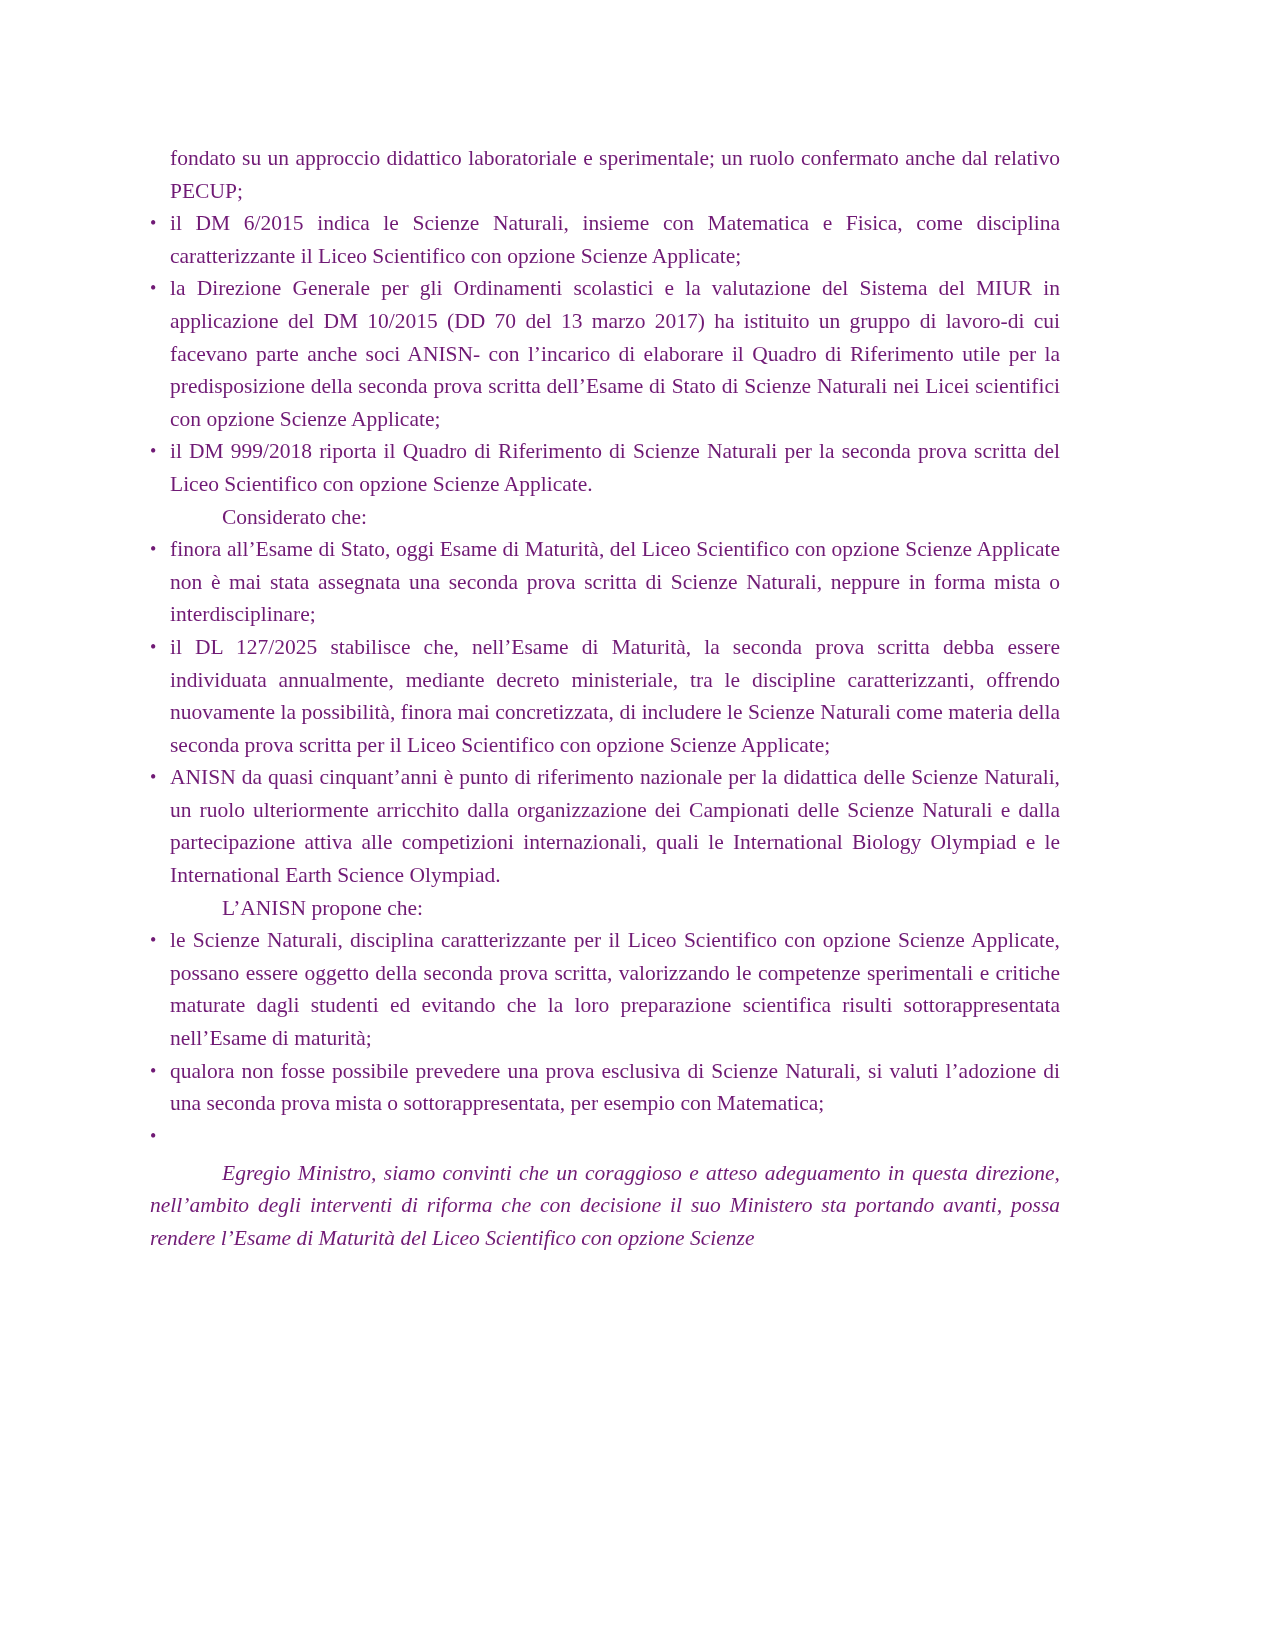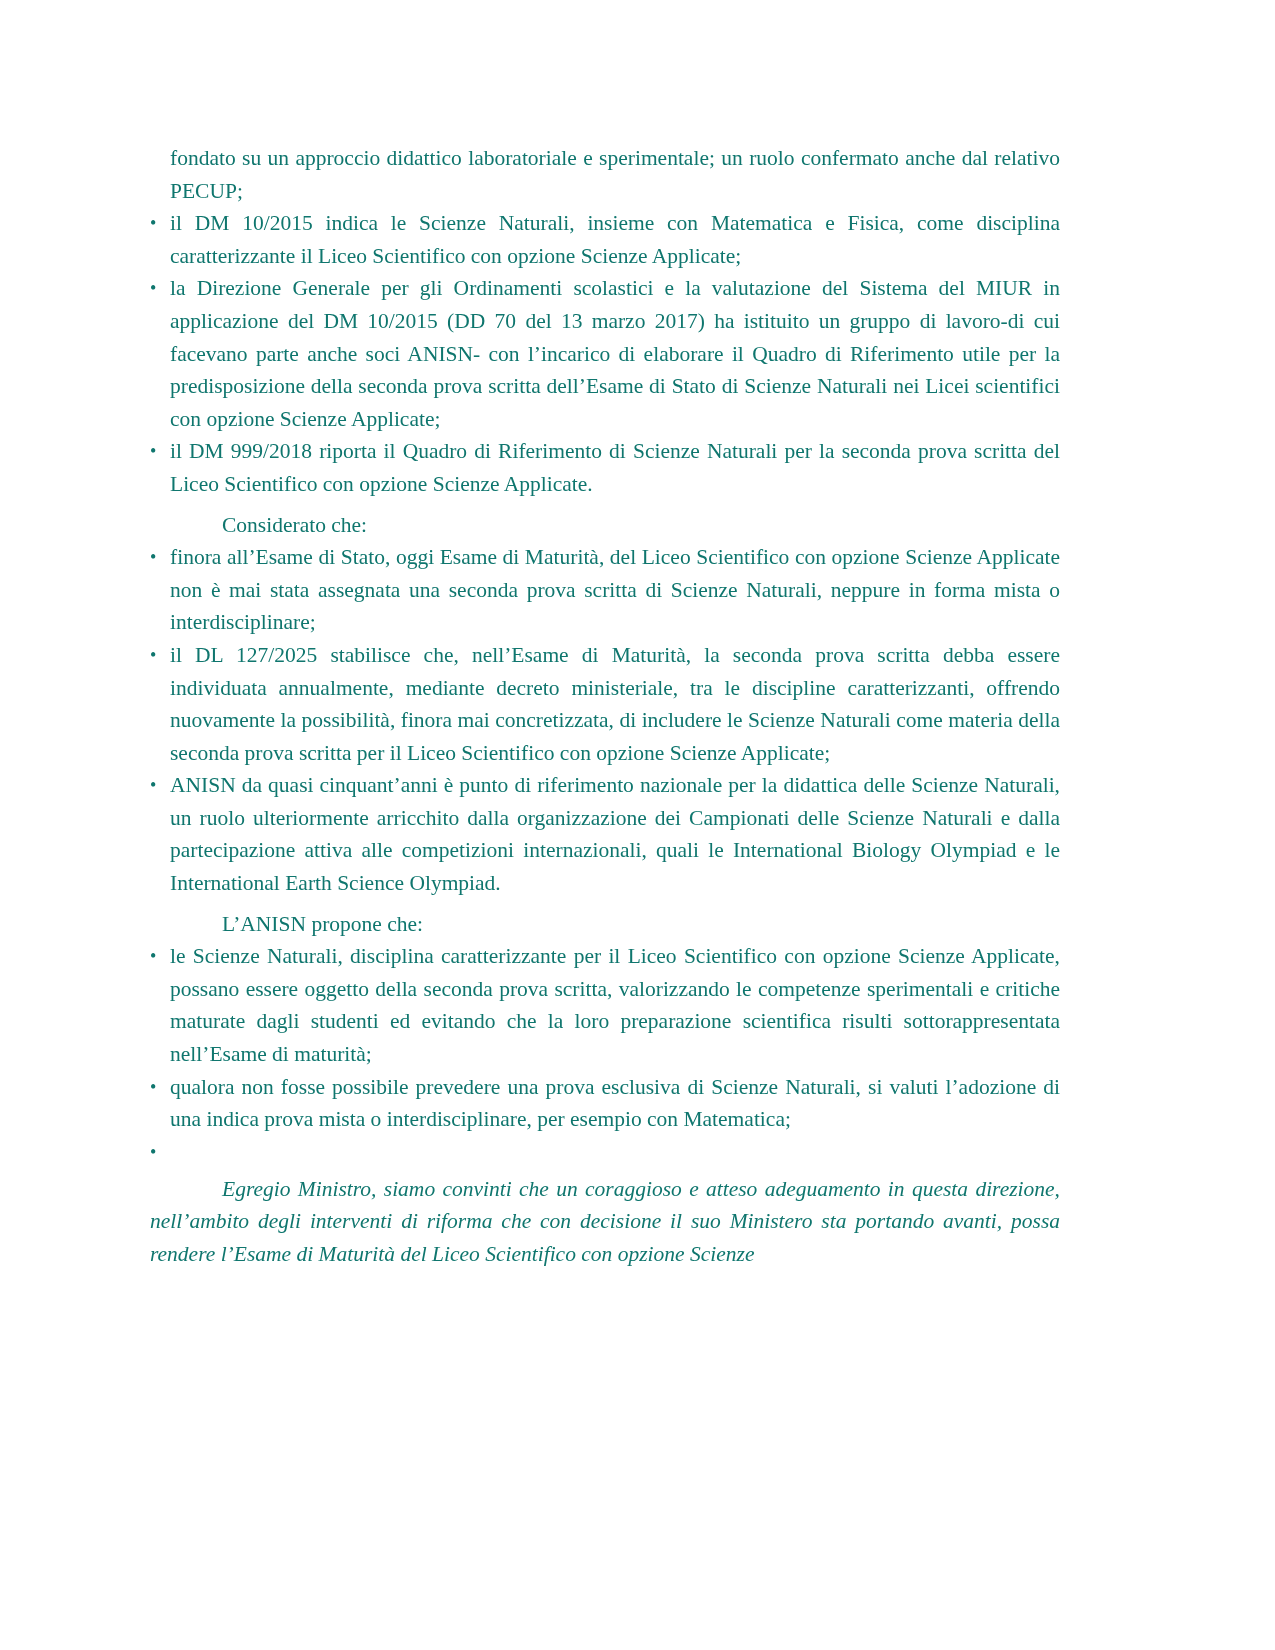--- a/index.html
+++ b/index.html
@@ -1,54 +1,54 @@
 <!DOCTYPE html>
 <html><head>
 <meta charset="utf-8">
 <style>
   html, body { margin: 0; padding: 0; background: #ffffff; }
   body { width: 1275px; height: 1650px; position: relative; overflow: hidden; }
   .page {
     position: absolute; left: 150px; top: 142px; width: 910px;
     font-family: "Liberation Serif", serif;
-    font-size: 21.5px; line-height: 32.6px; color: #0f766e;
+    font-size: 21.5px; line-height: 32.6px; color: #701a75;
     text-align: justify;
   }
   ul { list-style: none; margin: 0; padding: 0; }
   li { position: relative; padding-left: 20px; }
   li .bullet {
     position: absolute; left: 0; top: 0; width: 20px;
     font-size: 18px;
   }
   .cont { padding-left: 20px; }
-  .heading { padding-left: 72px; margin-top: 8px; }
+  .heading { padding-left: 72px; }
   .closing { text-indent: 72px; margin-top: 37px; font-style: italic; }
 </style>
 </head>
 <body>
 
 <div class="page">
 
   <p class="cont" style="margin:0">fondato su un approccio didattico laboratoriale e sperimentale; un ruolo confermato anche dal relativo PECUP;</p>
 
   <ul>
-    <li><span class="bullet">•</span><span>il DM 10/2015 indica le Scienze Naturali, insieme con Matematica e Fisica, come disciplina caratterizzante il Liceo Scientifico con opzione Scienze Applicate;</span></li>
+    <li><span class="bullet">•</span><span>il DM 6/2015 indica le Scienze Naturali, insieme con Matematica e Fisica, come disciplina caratterizzante il Liceo Scientifico con opzione Scienze Applicate;</span></li>
     <li><span class="bullet">•</span><span>la Direzione Generale per gli Ordinamenti scolastici e la valutazione del Sistema del MIUR in applicazione del DM 10/2015 (DD 70 del 13 marzo 2017) ha istituito un gruppo di lavoro-di cui facevano parte anche soci ANISN- con l’incarico di elaborare il Quadro di Riferimento utile per la predisposizione della seconda prova scritta dell’Esame di Stato di Scienze Naturali nei Licei scientifici con opzione Scienze Applicate;</span></li>
     <li><span class="bullet">•</span><span>il DM 999/2018 riporta il Quadro di Riferimento di Scienze Naturali per la seconda prova scritta del Liceo Scientifico con opzione Scienze Applicate.</span></li>
   </ul>
 
   <div class="heading">Considerato che:</div>
   <ul>
     <li><span class="bullet">•</span><span>finora all’Esame di Stato, oggi Esame di Maturità, del Liceo Scientifico con opzione Scienze Applicate non è mai stata assegnata una seconda prova scritta di Scienze Naturali, neppure in forma mista o interdisciplinare;</span></li>
     <li><span class="bullet">•</span><span>il DL 127/2025 stabilisce che, nell’Esame di Maturità, la seconda prova scritta debba essere individuata annualmente, mediante decreto ministeriale, tra le discipline caratterizzanti, offrendo nuovamente la possibilità, finora mai concretizzata, di includere le Scienze Naturali come materia della seconda prova scritta per il Liceo Scientifico con opzione Scienze Applicate;</span></li>
     <li><span class="bullet">•</span><span>ANISN da quasi cinquant’anni è punto di riferimento nazionale per la didattica delle Scienze Naturali, un ruolo ulteriormente arricchito dalla organizzazione dei Campionati delle Scienze Naturali e dalla partecipazione attiva alle competizioni internazionali, quali le International Biology Olympiad e le International Earth Science Olympiad.</span></li>
   </ul>
 
   <div class="heading">L’ANISN propone che:</div>
   <ul>
     <li><span class="bullet">•</span><span>le Scienze Naturali, disciplina caratterizzante per il Liceo Scientifico con opzione Scienze Applicate, possano essere oggetto della seconda prova scritta, valorizzando le competenze sperimentali e critiche maturate dagli studenti ed evitando che la loro preparazione scientifica risulti sottorappresentata nell’Esame di maturità;</span></li>
-    <li><span class="bullet">•</span><span>qualora non fosse possibile prevedere una prova esclusiva di Scienze Naturali, si valuti l’adozione di una indica prova mista o interdisciplinare, per esempio con Matematica;</span></li>
+    <li><span class="bullet">•</span><span>qualora non fosse possibile prevedere una prova esclusiva di Scienze Naturali, si valuti l’adozione di una seconda prova mista o sottorappresentata, per esempio con Matematica;</span></li>
     <li><span class="bullet">•</span></li>
   </ul>
 
   <p class="closing">Egregio Ministro, siamo convinti che un coraggioso e atteso adeguamento in questa direzione, nell’ambito degli interventi di riforma che con decisione il suo Ministero sta portando avanti, possa rendere l’Esame di Maturità del Liceo Scientifico con opzione Scienze</p>
 
 </div>
 
 </body></html>

